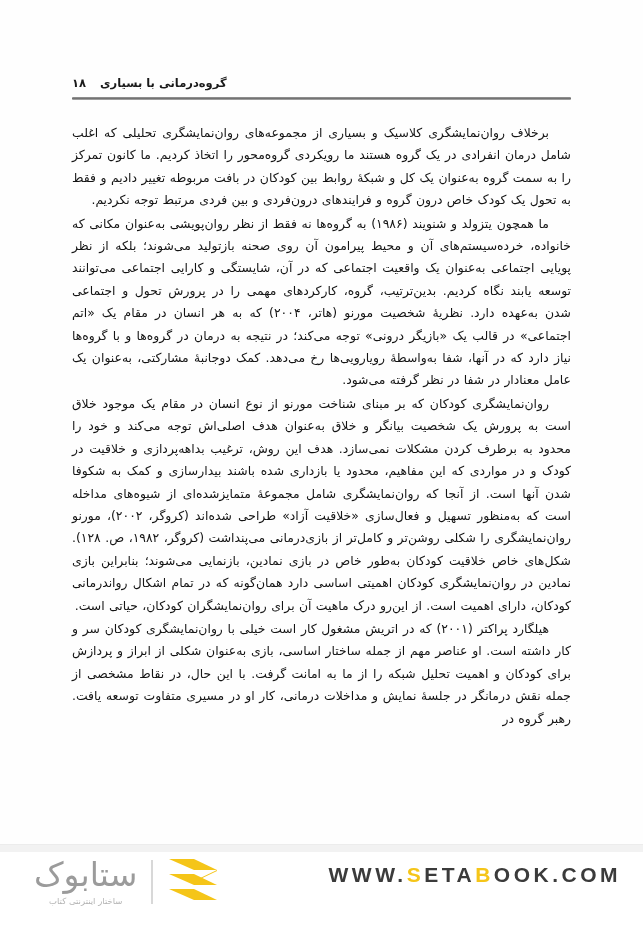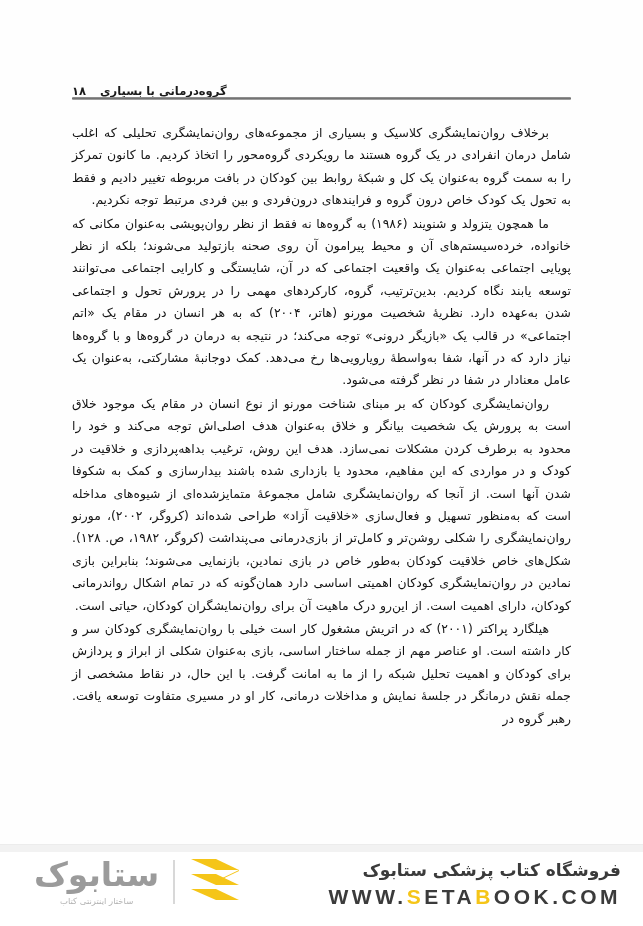--- a/index.html
+++ b/index.html
@@ -21,21 +21,21 @@
     position: relative;
     width: 643px;
     height: 926px;
     box-sizing: border-box;
     background: #fefefe;
   }
 
   
   .running-head {
     position: absolute;
-    top: 84px;
+    top: 76px;
     right: 72px;
     left: 72px;
     display: flex;
     flex-direction: row-reverse;
     justify-content: flex-start;
     align-items: baseline;
     gap: 14px;
     direction: rtl;
   }
   .running-head .rh-page {
@@ -112,21 +112,21 @@
     gap: 10px;
   }
   .logo-word {
     display: flex;
     flex-direction: column;
     align-items: center;
     direction: rtl;
   }
   .logo-word .logo-fa {
     font-size: 33px;
-    font-weight: bold;
+    font-weight: normal;
     color: #9b9b9b;
     line-height: 1;
     letter-spacing: -1px;
   }
   .logo-word .logo-sub {
     font-size: 8.5px;
     color: #b4b4b4;
     margin-top: 5px;
     letter-spacing: 0.3px;
   }
@@ -195,18 +195,17 @@
       <div class="logo-divider"></div>
       <svg class="logo-mark" viewBox="0 0 54 50" aria-hidden="true">
         <polygon points="2,2 27,2 50,13 27,13" fill="#f5c518"></polygon>
         <polygon points="2,17 27,17 50,28 27,28" fill="#f5c518"></polygon>
         <polygon points="2,32 27,32 50,43 27,43" fill="#f5c518"></polygon>
         <polygon points="50,13 50,14 27,25 27,24" fill="#f5c518"></polygon>
       </svg>
     </div>
 
     <div class="brand-right">
-      <div class="shop-name">فروشگاه کتاب پزشکی ستابوک</div>
       <div class="shop-url"><span>WWW.</span><span class="hl">S</span><span>ETA</span><span class="hl">B</span><span>OOK.COM</span></div>
     </div>
   </div>
 
 </div>
 
 </body></html>

